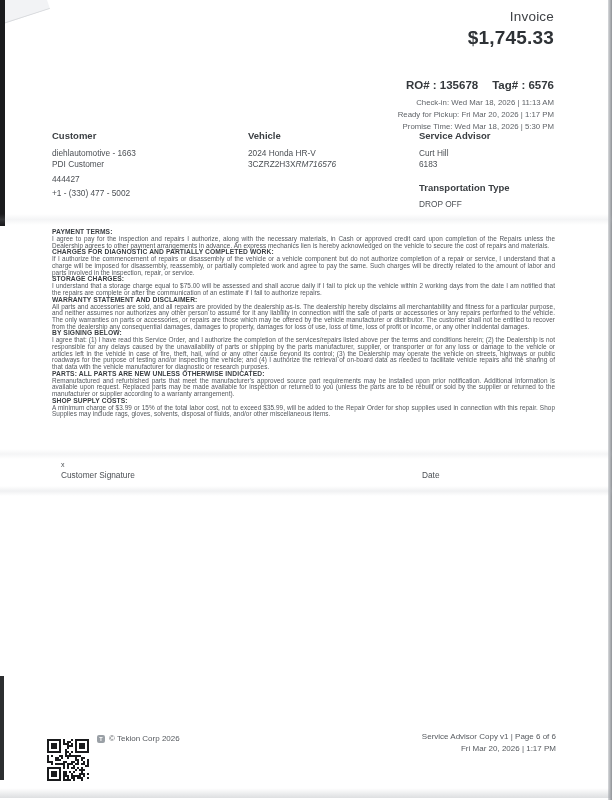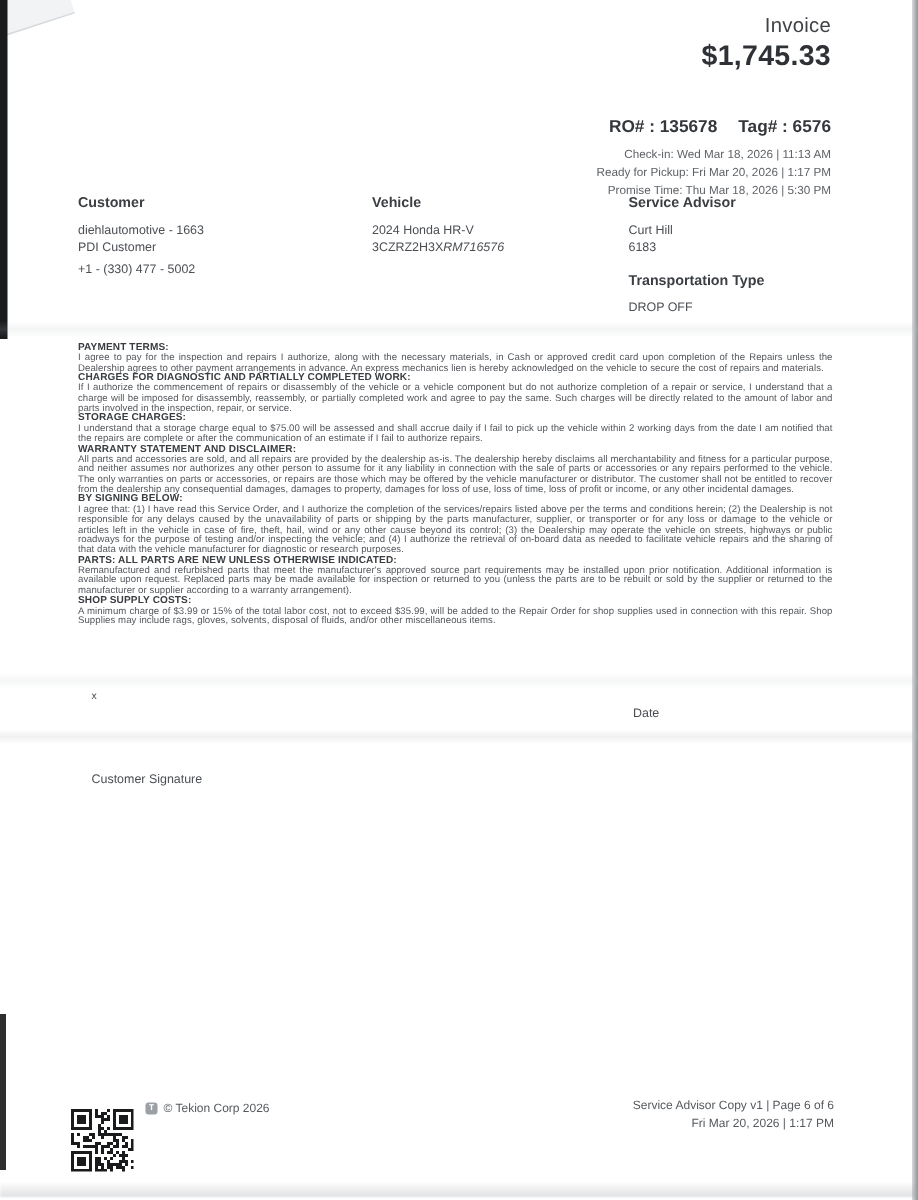--- a/index.html
+++ b/index.html
@@ -42,21 +42,21 @@
   .vin-suffix{font-style:italic;}
   .sub-heading{font-size:9.5px;font-weight:700;color:#3b3f43;margin-top:12px;margin-bottom:6px;}
 
   
   .terms{position:absolute;left:52px;top:229px;width:503px;color:#53575c;}
   .term-title{display:block;font-size:6.7px;font-weight:700;color:#3a3e42;line-height:6.9px;letter-spacing:.1px;}
   .term-body{margin:0;font-size:6.4px;line-height:6.7px;text-align:justify;letter-spacing:.05px;}
 
   
   .sig-x{position:absolute;left:61px;top:461px;font-size:7px;color:#4b4f54;}
-  .sig-label{position:absolute;left:61px;top:470px;font-size:8.3px;color:#4b4f54;margin-top:44px;}
+  .sig-label{position:absolute;left:61px;top:470px;font-size:8.3px;color:#4b4f54;}
   .sig-date{position:absolute;left:422px;top:470px;font-size:8.3px;color:#4b4f54;}
 
   
   .qr{position:absolute;left:47px;top:739px;width:42px;height:42px;}
   .tekion-line{position:absolute;left:97px;top:734px;display:flex;align-items:flex-end;gap:4px;}
   .tekion-logo{width:8px;height:8px;background:#9aa0a6;border-radius:2px;color:#fff;
     font-size:5.5px;font-weight:700;display:flex;align-items:center;justify-content:center;}
   .tekion-text{font-size:8px;color:#55595e;}
   .footer-right{position:absolute;right:56px;top:731px;text-align:right;font-size:8px;color:#55595e;line-height:12px;}
 </style>
@@ -76,28 +76,29 @@
 
   <div class="header">
     <div class="inv-label">Invoice</div>
     <div class="inv-amount">$1,745.33</div>
     <div class="ro-line">
       <span>RO# : 135678</span><span class="tag">Tag# : 6576</span>
     </div>
     <div class="meta">
       <div>Check-in: Wed Mar 18, 2026 | 11:13 AM</div>
       <div>Ready for Pickup: Fri Mar 20, 2026 | 1:17 PM</div>
-      <div>Promise Time: Thu Mar 18, 2026 | 5:30 PM</div>
+      <div>Promise Time: Wed Mar 18, 2026 | 5:30 PM</div>
     </div>
   </div>
 
   <div class="col col-customer">
     <div class="col-heading">Customer</div>
     <div class="col-line">diehlautomotive - 1663</div>
     <div class="col-line">PDI Customer</div>
+    <div class="col-line gap-sm">444427</div>
     <div class="col-line gap-sm">+1 - (330) 477 - 5002</div>
   </div>
 
   <div class="col col-vehicle">
     <div class="col-heading">Vehicle</div>
     <div class="col-line">2024 Honda HR-V</div>
     <div class="col-line"><span>3CZRZ2H3X</span><span class="vin-suffix">RM716576</span></div>
   </div>
 
   <div class="col col-advisor">

